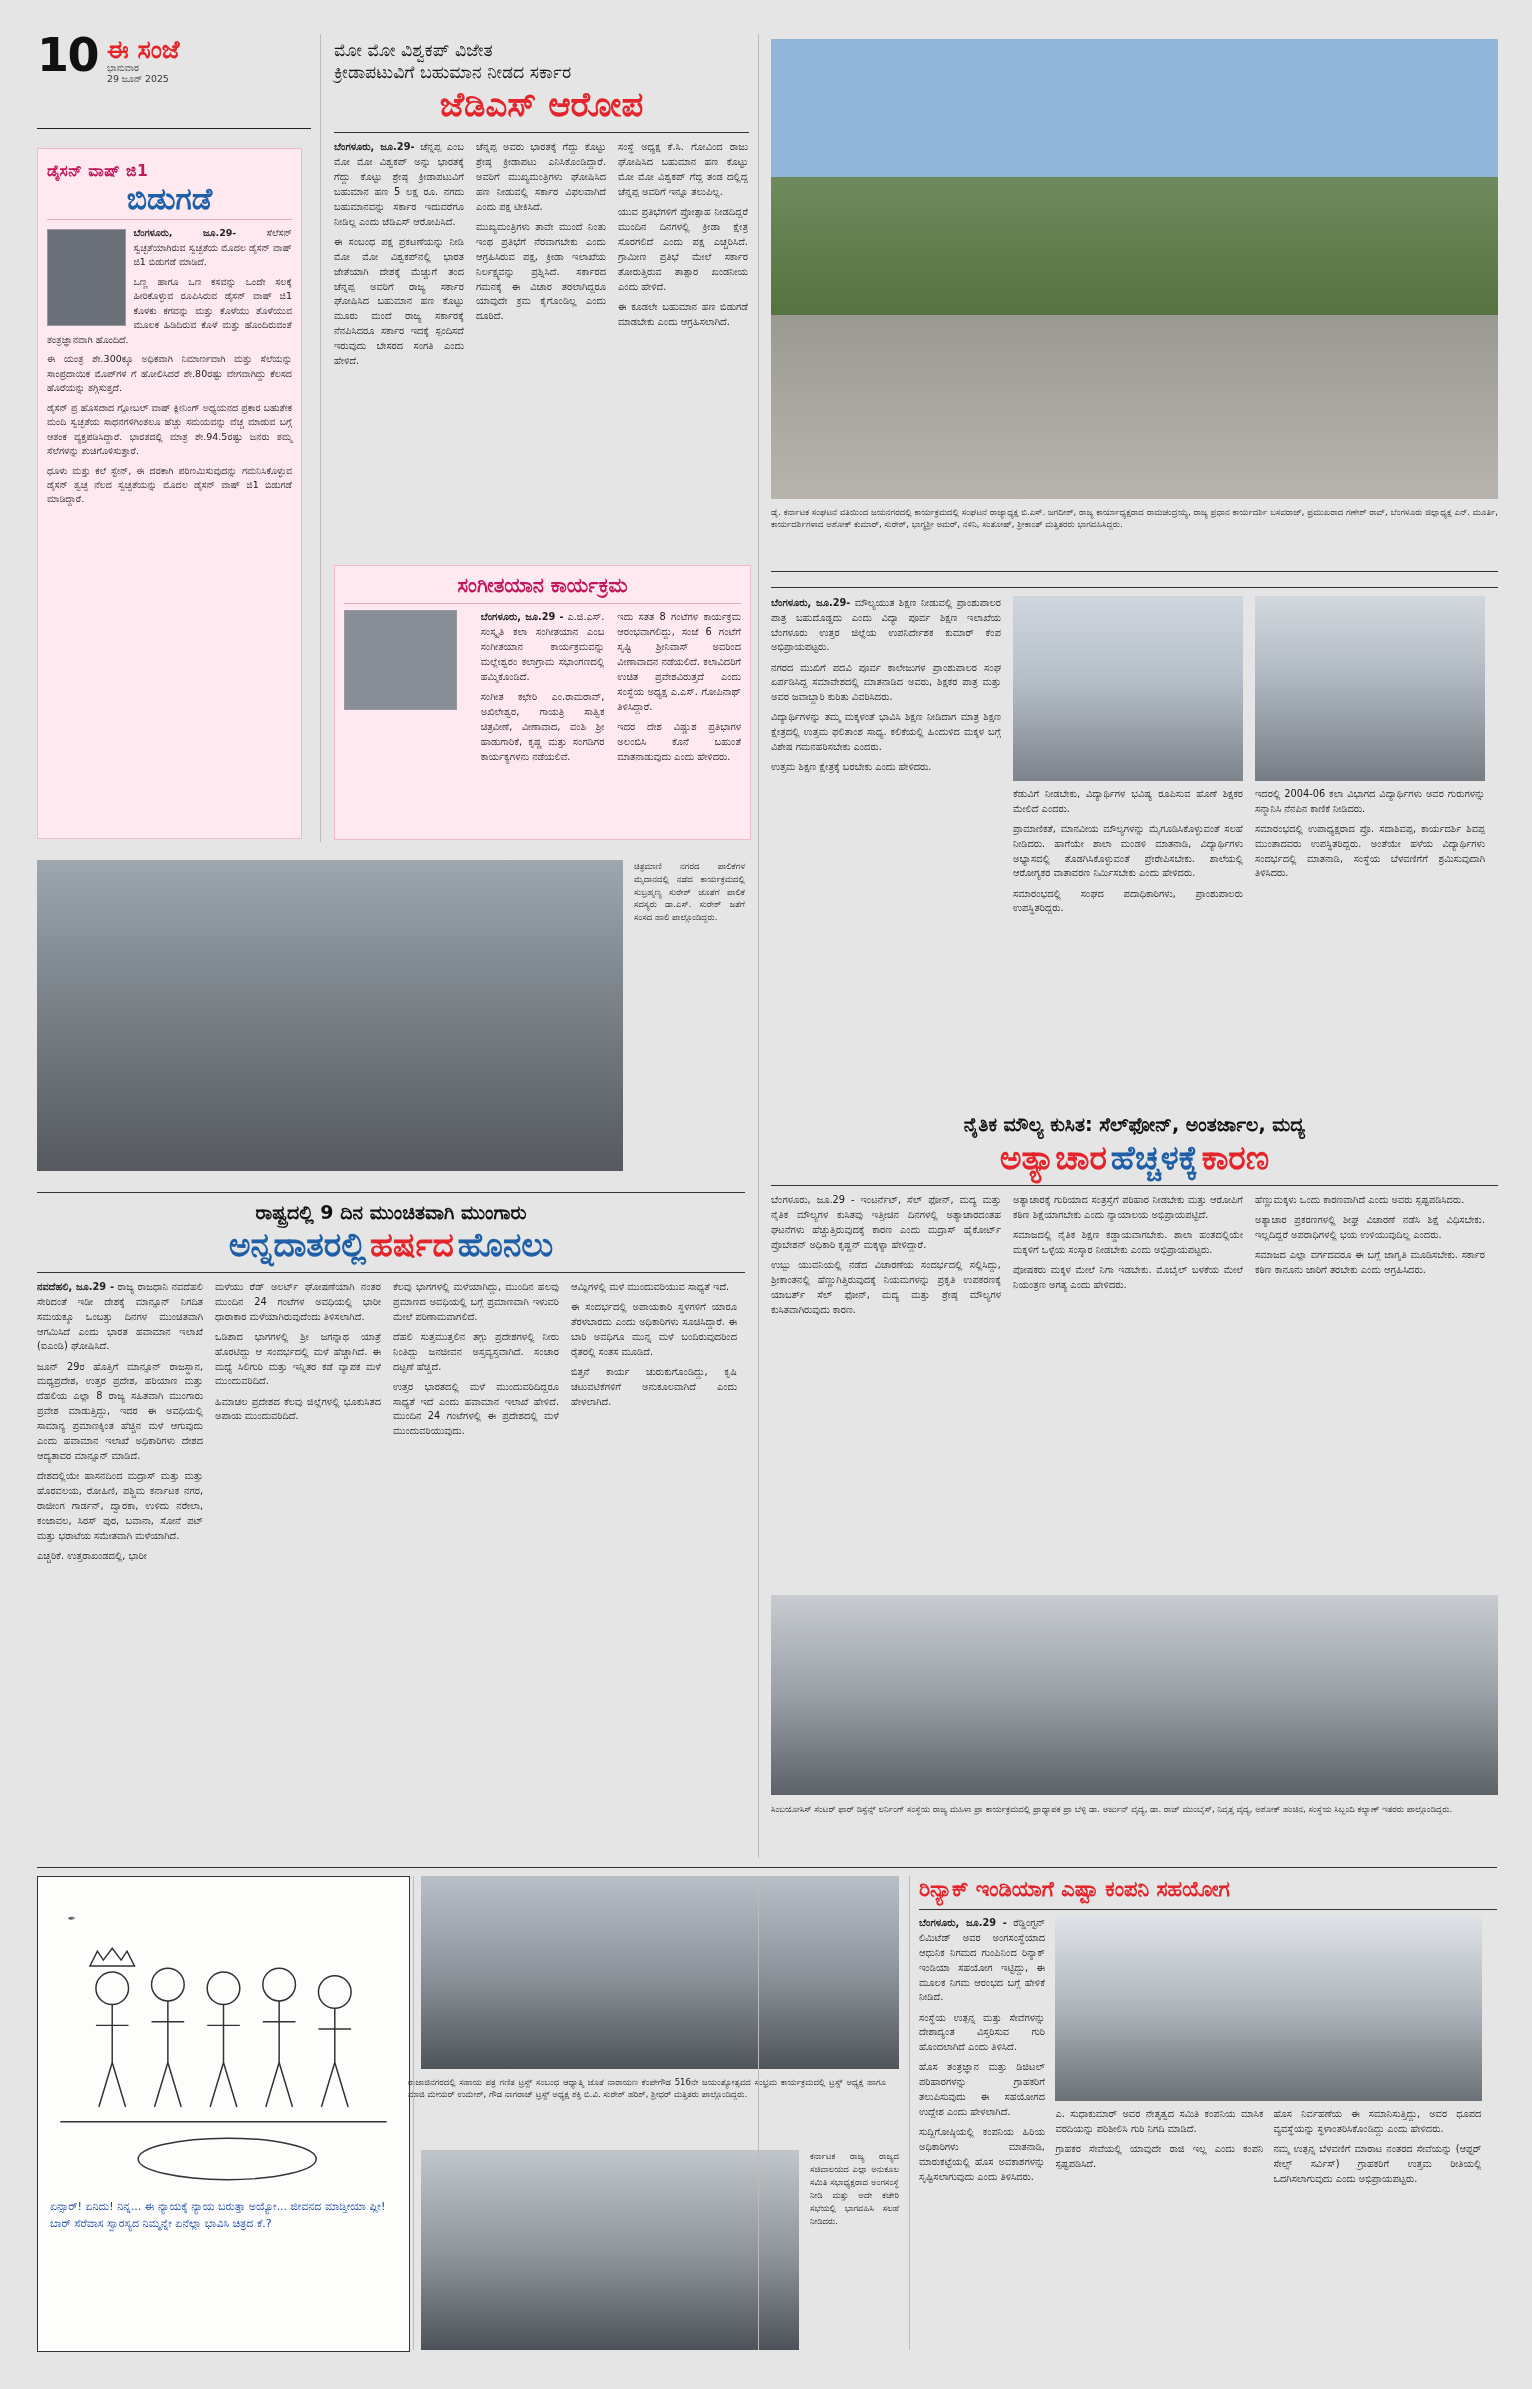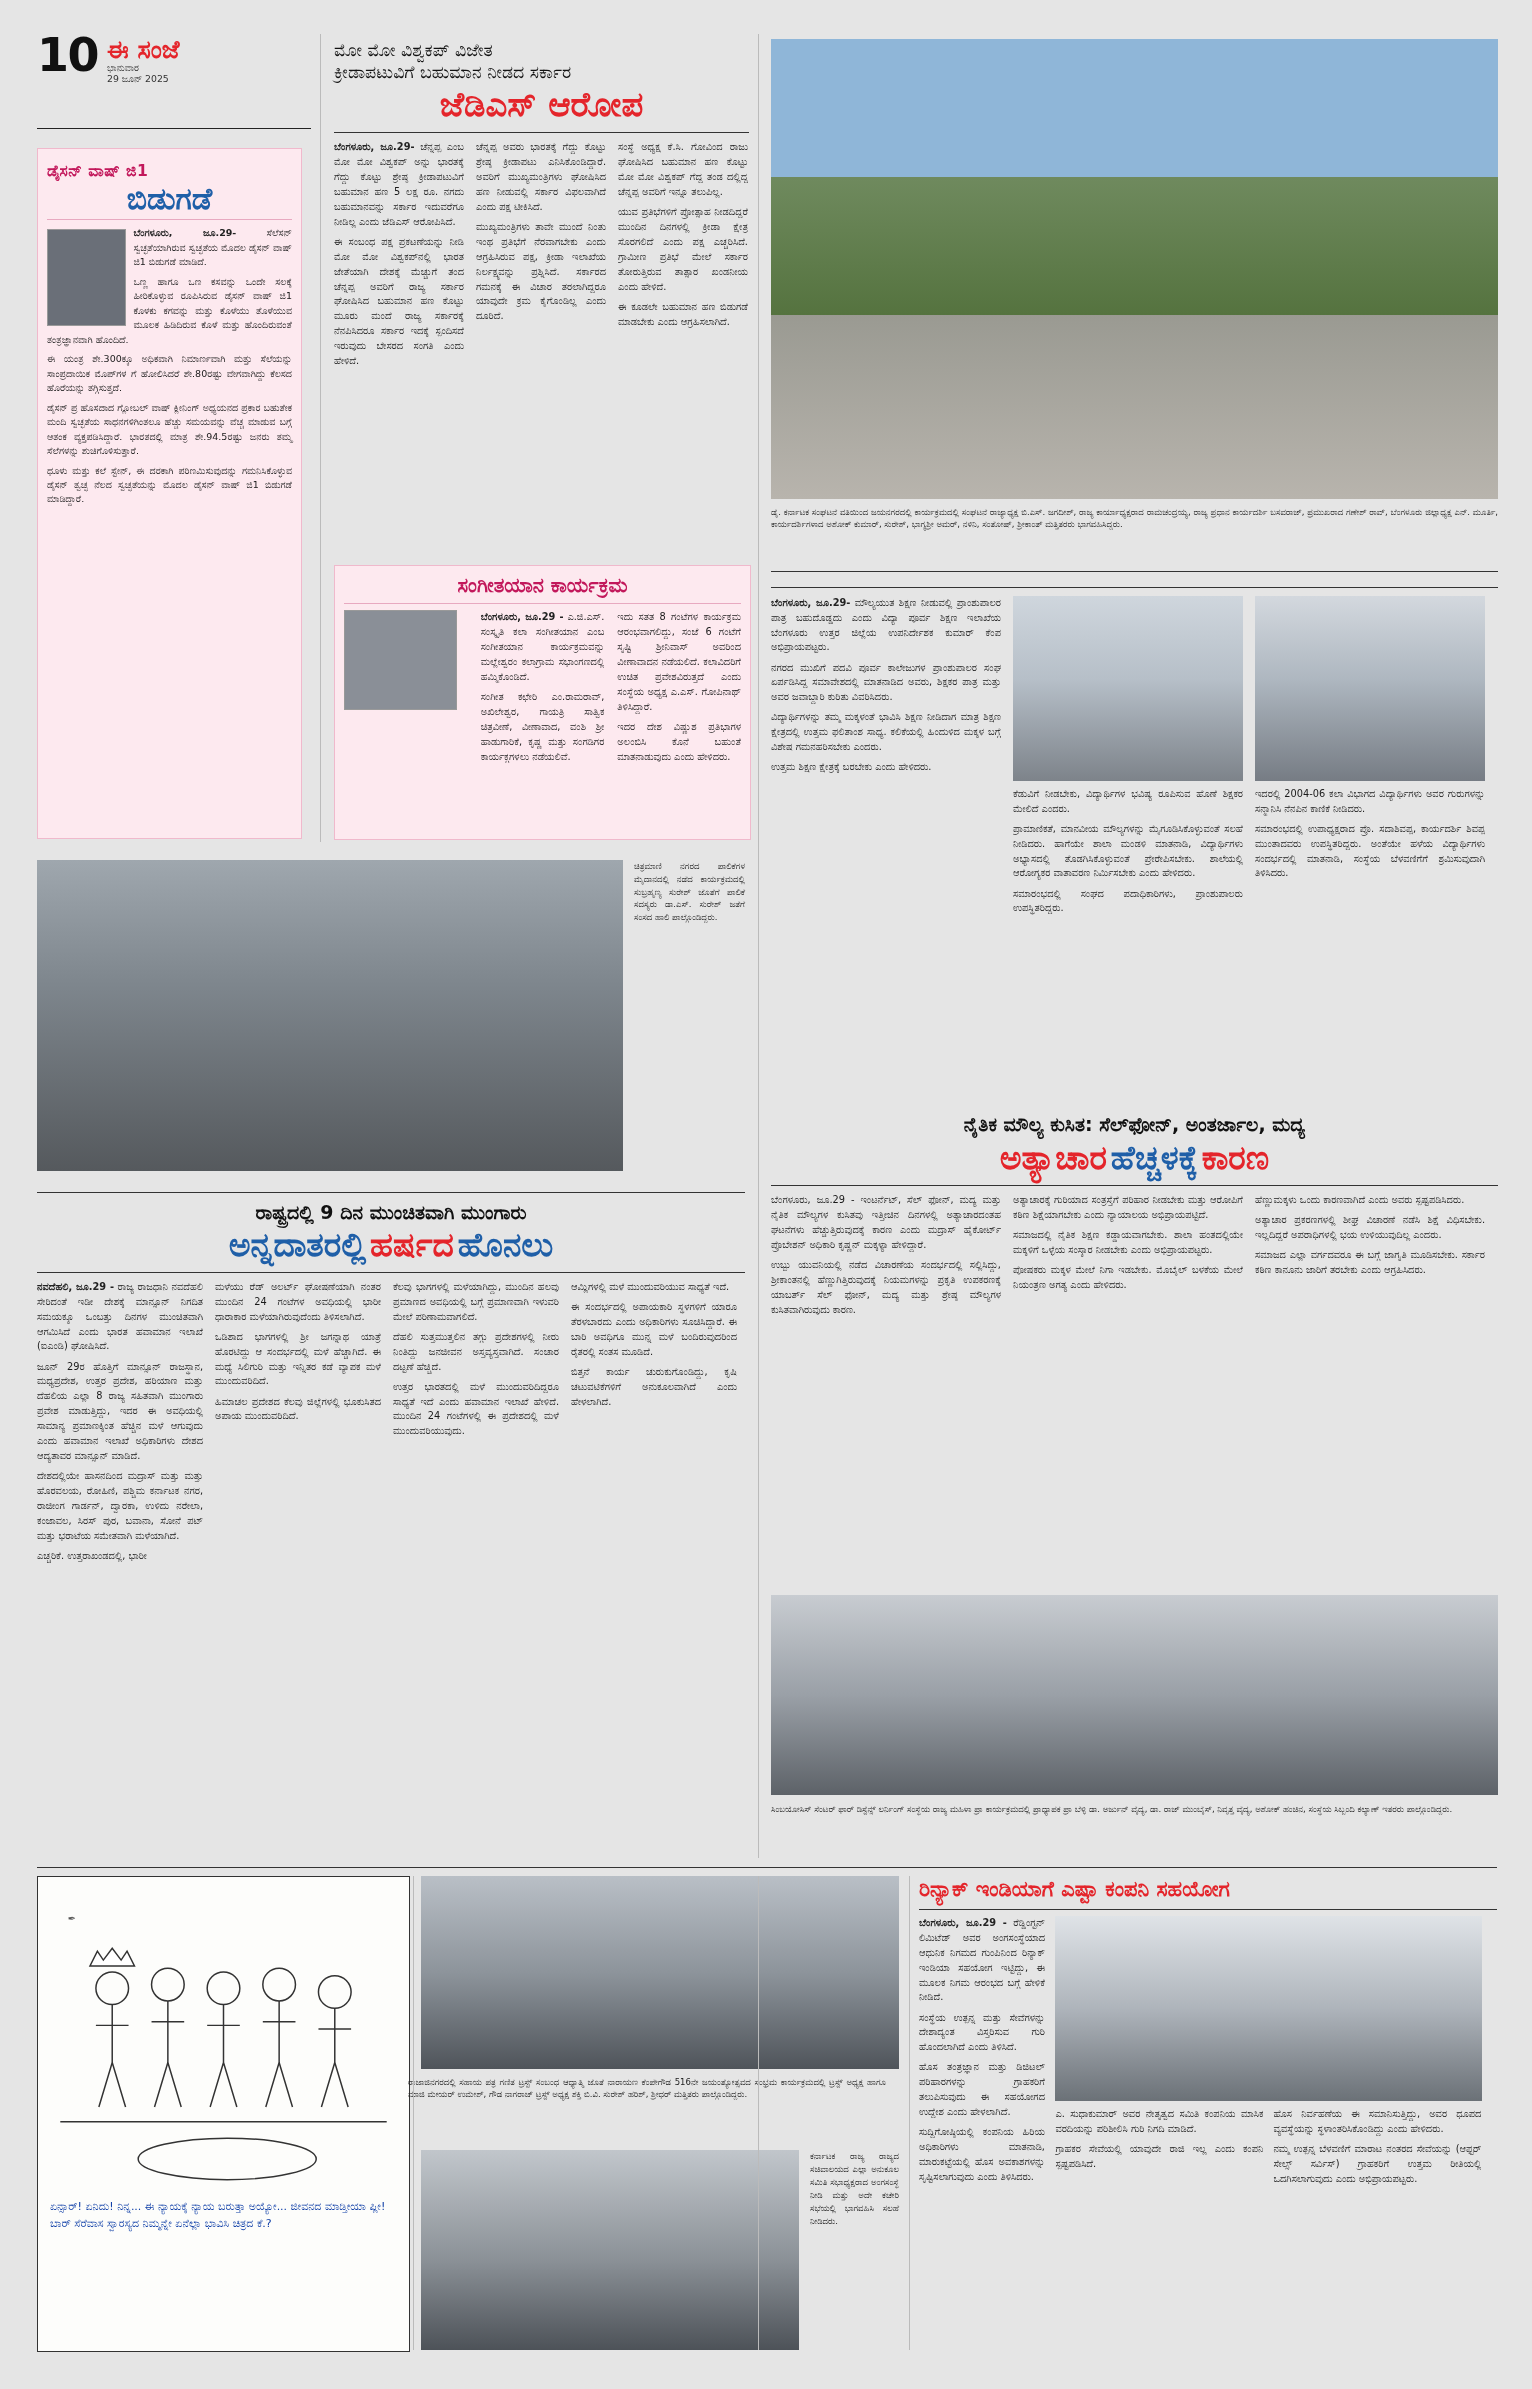--- a/index.html
+++ b/index.html
@@ -110,21 +110,21 @@
     <div style="padding:7.4px 9px;">
       <div class="sanghee-head">ಸಂಗೀತಯಾನ ಕಾರ್ಯಕ್ರಮ</div>
       <hr class="rule-thin" style="margin:6px 0;border-color:#e8a9c0;">
       <div style="display:flex;gap:13px;">
         <div style="width:126px;">
           <div style="width:111px;height:98px;background:#8a8f97;border:0.7px solid #999;"></div>
         </div>
         <div class="col body-text" style="width:126px;">
           <p><span class="dateline">ಬೆಂಗಳೂರು, ಜೂ.29 -</span>
              <span>ಎ.ಜಿ.ಎಸ್. ಸಂಸ್ಕೃತಿ ಕಲಾ ಸಂಗೀತಯಾನ ಎಂಬ ಸಂಗೀತಯಾನ ಕಾರ್ಯಕ್ರಮವನ್ನು ಮಲ್ಲೇಶ್ವರಂ ಕಲಾಗ್ರಾಮ ಸಭಾಂಗಣದಲ್ಲಿ ಹಮ್ಮಿಕೊಂಡಿದೆ.</span></p>
-          <p>ಸಂಗೀತ ಕಛೇರಿ ಎಂ.ರಾಮರಾವ್, ಅಖಿಲೇಶ್ವರ, ಗಾಯತ್ರಿ ಸಾತ್ವಿಕ ಚಿತ್ರವೀಣೆ, ವೀಣಾವಾದ, ವಂಶಿ ಶ್ರೀ ಹಾಡುಗಾರಿಕೆ, ಕೃಷ್ಣ ಮತ್ತು ಸಂಗಡಿಗರ ಕಾರ್ಯಕ್ಗಗಳಲು ನಡೆಯಲಿವೆ.</p>
+          <p>ಸಂಗೀತ ಕಛೇರಿ ಎಂ.ರಾಮರಾವ್, ಅಖಿಲೇಶ್ವರ, ಗಾಯತ್ರಿ ಸಾತ್ವಿಕ ಚಿತ್ರವೀಣೆ, ವೀಣಾವಾದ, ವಂಶಿ ಶ್ರೀ ಹಾಡುಗಾರಿಕೆ, ಕೃಷ್ಣ ಮತ್ತು ಸಂಗಡಿಗರ ಕಾರ್ಯಕ್ಯಗಳನು ನಡೆಯಲಿವೆ.</p>
         </div>
         <div class="col body-text" style="width:126px;">
           <p>ಇದು ಸತತ 8 ಗಂಟೆಗಳ ಕಾರ್ಯಕ್ರಮ ಆರಂಭವಾಗಲಿದ್ದು, ಸಂಜೆ 6 ಗಂಟೆಗೆ ಸೃಷ್ಟಿ ಶ್ರೀನಿವಾಸ್ ಅವರಿಂದ ವೀಣಾವಾದನ ನಡೆಯಲಿದೆ. ಕಲಾವಿದರಿಗೆ ಉಚಿತ ಪ್ರವೇಶವಿರುತ್ತದೆ ಎಂದು ಸಂಸ್ಥೆಯ ಅಧ್ಯಕ್ಷ ಎ.ಎಸ್. ಗೋಪಿನಾಥ್ ತಿಳಿಸಿದ್ದಾರೆ.</p>
           <p>ಇದರ ದೇಶ ವಿಷ್ಣುಶ ಪ್ರತಿಭಾಗಳ ಅಲಂಬಿಸಿ ಕೊನೆ ಬಹುಂತೆ ಮಾತನಾಡುವುದು ಎಂದು ಹೇಳಿದರು.</p>
         </div>
       </div>
     </div>
   </div>
 
   <div class="photo" style="position:absolute;left:771px;top:39px;width:727px;height:460px;background:linear-gradient(180deg,#8fb6d8 0%,#8fb6d8 30%,#6f8a5e 30%,#55733f 60%,#9a9a92 60%,#b8b4ad 100%);"></div>

